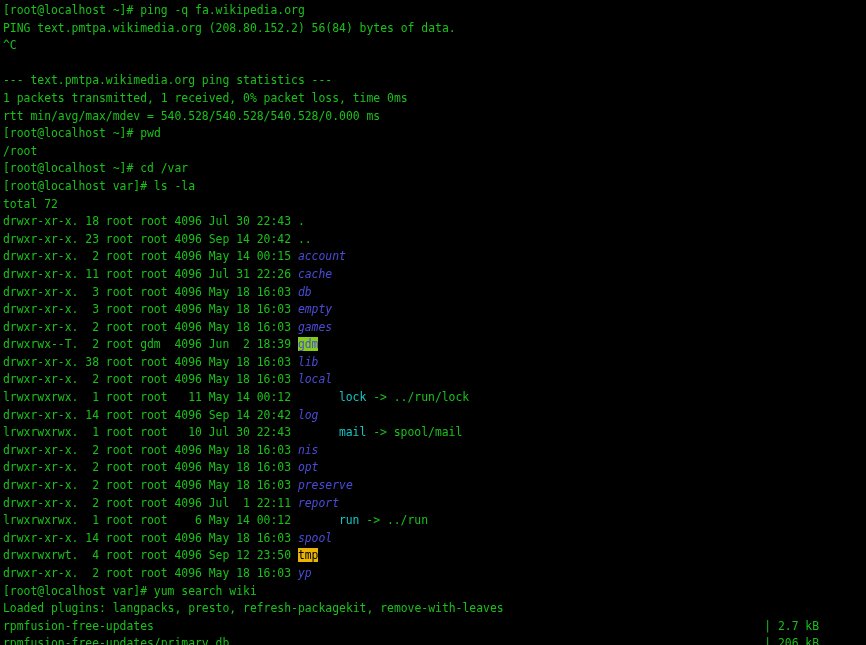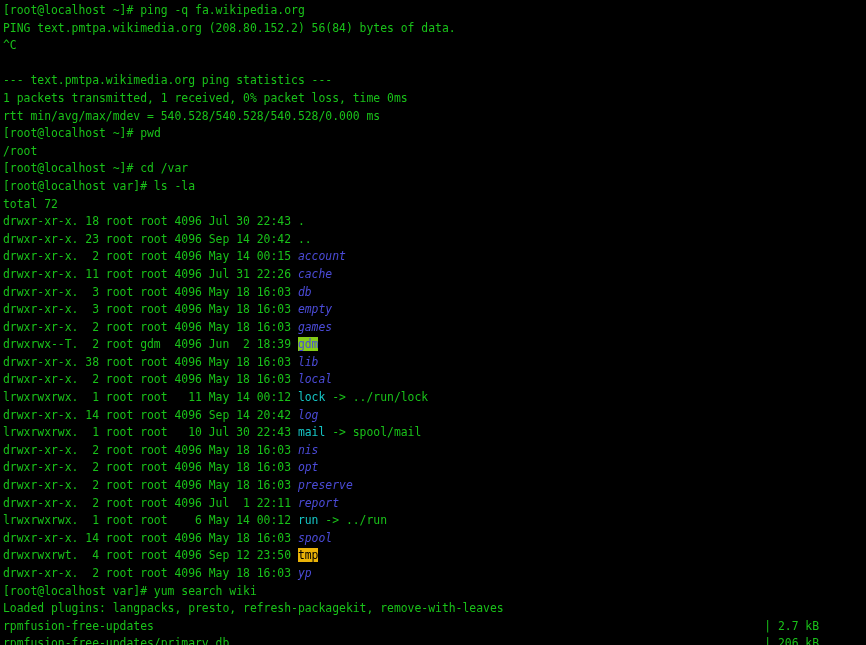--- a/index.html
+++ b/index.html
@@ -30,21 +30,21 @@
     white-space: pre;
   }
   .line {
     height: 17.6px;
     white-space: pre;
     display: block;
   }
   
   .c-green   { color: #19c219; }
   .c-blue    { color: #4b4bd8; font-style: italic; }
-  .c-cyan    { color: #15c5c5; }
+  .c-cyan    { color: #15c5c5; margin-left: 41px; }
   .hl-blue   { color: #4b4bd8; background: #84cc16; }
   .hl-green  { color: #000000; background: #eab308; }
 </style>
 </head>
 <body>
 
 <div id="terminal">
   <div id="screen"><div class="line"><span class="c-green">[root@localhost ~]#</span><span class="c-green"> ping -q fa.wikipedia.org</span></div><div class="line"><span class="c-green">PING text.pmtpa.wikimedia.org (208.80.152.2) 56(84) bytes of data.</span></div><div class="line"><span class="c-green">^C</span></div><div class="line"><span class="c-green"></span></div><div class="line"><span class="c-green">--- text.pmtpa.wikimedia.org ping statistics ---</span></div><div class="line"><span class="c-green">1 packets transmitted, 1 received, 0% packet loss, time 0ms</span></div><div class="line"><span class="c-green">rtt min/avg/max/mdev = 540.528/540.528/540.528/0.000 ms</span></div><div class="line"><span class="c-green">[root@localhost ~]#</span><span class="c-green"> pwd</span></div><div class="line"><span class="c-green">/root</span></div><div class="line"><span class="c-green">[root@localhost ~]#</span><span class="c-green"> cd /var</span></div><div class="line"><span class="c-green">[root@localhost var]#</span><span class="c-green"> ls -la</span></div><div class="line"><span class="c-green">total 72</span></div><div class="line"><span class="c-green">drwxr-xr-x. 18 root root 4096 Jul 30 22:43 </span><span class="c-green">.</span></div><div class="line"><span class="c-green">drwxr-xr-x. 23 root root 4096 Sep 14 20:42 </span><span class="c-green">..</span></div><div class="line"><span class="c-green">drwxr-xr-x.  2 root root 4096 May 14 00:15 </span><span class="c-blue">account</span></div><div class="line"><span class="c-green">drwxr-xr-x. 11 root root 4096 Jul 31 22:26 </span><span class="c-blue">cache</span></div><div class="line"><span class="c-green">drwxr-xr-x.  3 root root 4096 May 18 16:03 </span><span class="c-blue">db</span></div><div class="line"><span class="c-green">drwxr-xr-x.  3 root root 4096 May 18 16:03 </span><span class="c-blue">empty</span></div><div class="line"><span class="c-green">drwxr-xr-x.  2 root root 4096 May 18 16:03 </span><span class="c-blue">games</span></div><div class="line"><span class="c-green">drwxrwx--T.  2 root gdm  4096 Jun  2 18:39 </span><span class="hl-blue">gdm</span></div><div class="line"><span class="c-green">drwxr-xr-x. 38 root root 4096 May 18 16:03 </span><span class="c-blue">lib</span></div><div class="line"><span class="c-green">drwxr-xr-x.  2 root root 4096 May 18 16:03 </span><span class="c-blue">local</span></div><div class="line"><span class="c-green">lrwxrwxrwx.  1 root root   11 May 14 00:12 </span><span class="c-cyan">lock</span><span class="c-green"> -&gt; ../run/lock</span></div><div class="line"><span class="c-green">drwxr-xr-x. 14 root root 4096 Sep 14 20:42 </span><span class="c-blue">log</span></div><div class="line"><span class="c-green">lrwxrwxrwx.  1 root root   10 Jul 30 22:43 </span><span class="c-cyan">mail</span><span class="c-green"> -&gt; spool/mail</span></div><div class="line"><span class="c-green">drwxr-xr-x.  2 root root 4096 May 18 16:03 </span><span class="c-blue">nis</span></div><div class="line"><span class="c-green">drwxr-xr-x.  2 root root 4096 May 18 16:03 </span><span class="c-blue">opt</span></div><div class="line"><span class="c-green">drwxr-xr-x.  2 root root 4096 May 18 16:03 </span><span class="c-blue">preserve</span></div><div class="line"><span class="c-green">drwxr-xr-x.  2 root root 4096 Jul  1 22:11 </span><span class="c-blue">report</span></div><div class="line"><span class="c-green">lrwxrwxrwx.  1 root root    6 May 14 00:12 </span><span class="c-cyan">run</span><span class="c-green"> -&gt; ../run</span></div><div class="line"><span class="c-green">drwxr-xr-x. 14 root root 4096 May 18 16:03 </span><span class="c-blue">spool</span></div><div class="line"><span class="c-green">drwxrwxrwt.  4 root root 4096 Sep 12 23:50 </span><span class="hl-green">tmp</span></div><div class="line"><span class="c-green">drwxr-xr-x.  2 root root 4096 May 18 16:03 </span><span class="c-blue">yp</span></div><div class="line"><span class="c-green">[root@localhost var]#</span><span class="c-green"> yum search wiki</span></div><div class="line"><span class="c-green">Loaded plugins: langpacks, presto, refresh-packagekit, remove-with-leaves</span></div><div class="line"><span class="c-green">rpmfusion-free-updates                                                                                         | 2.7 kB        00:00</span></div><div class="line"><span class="c-green">rpmfusion-free-updates/primary_db                                                                              | 206 kB        00:04</span></div></div>
 </div>
 

